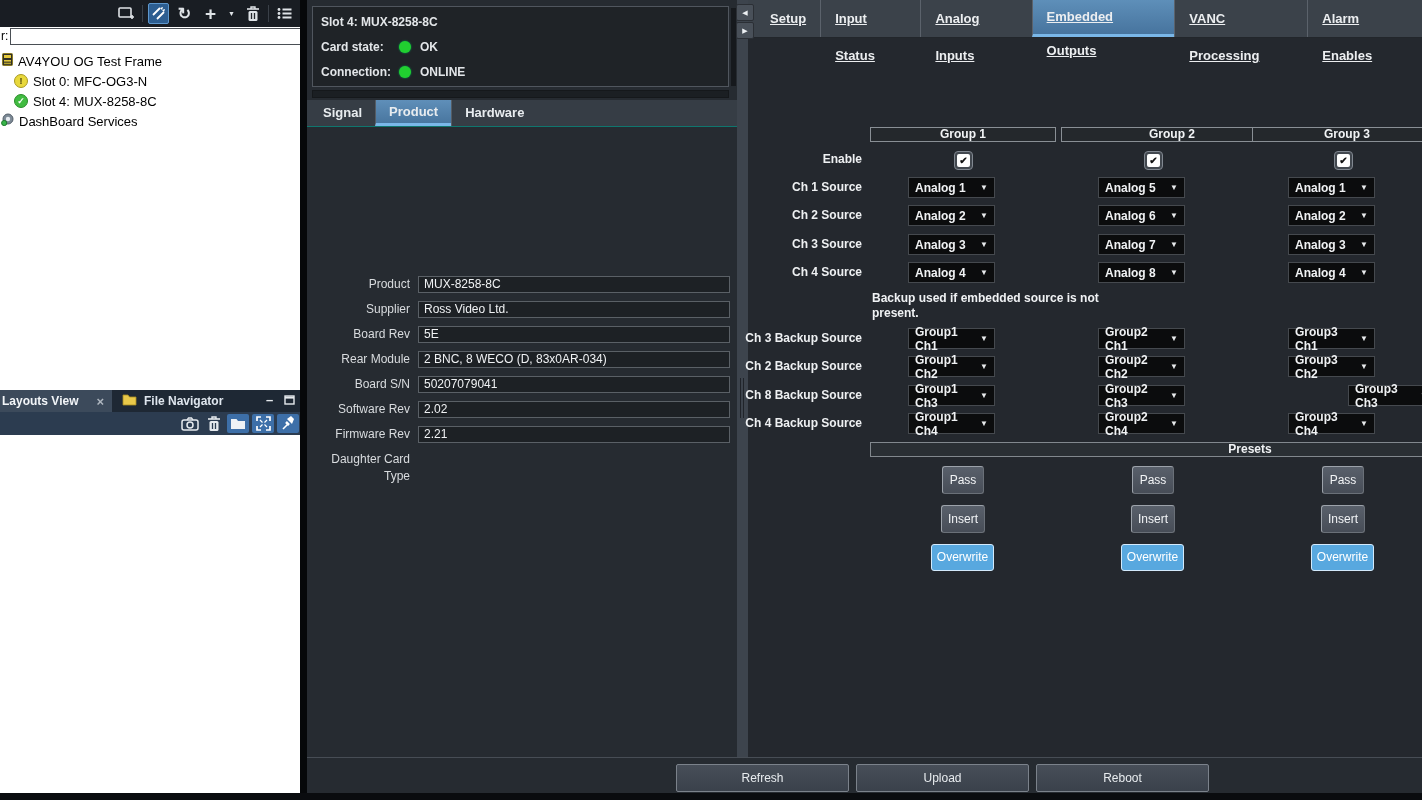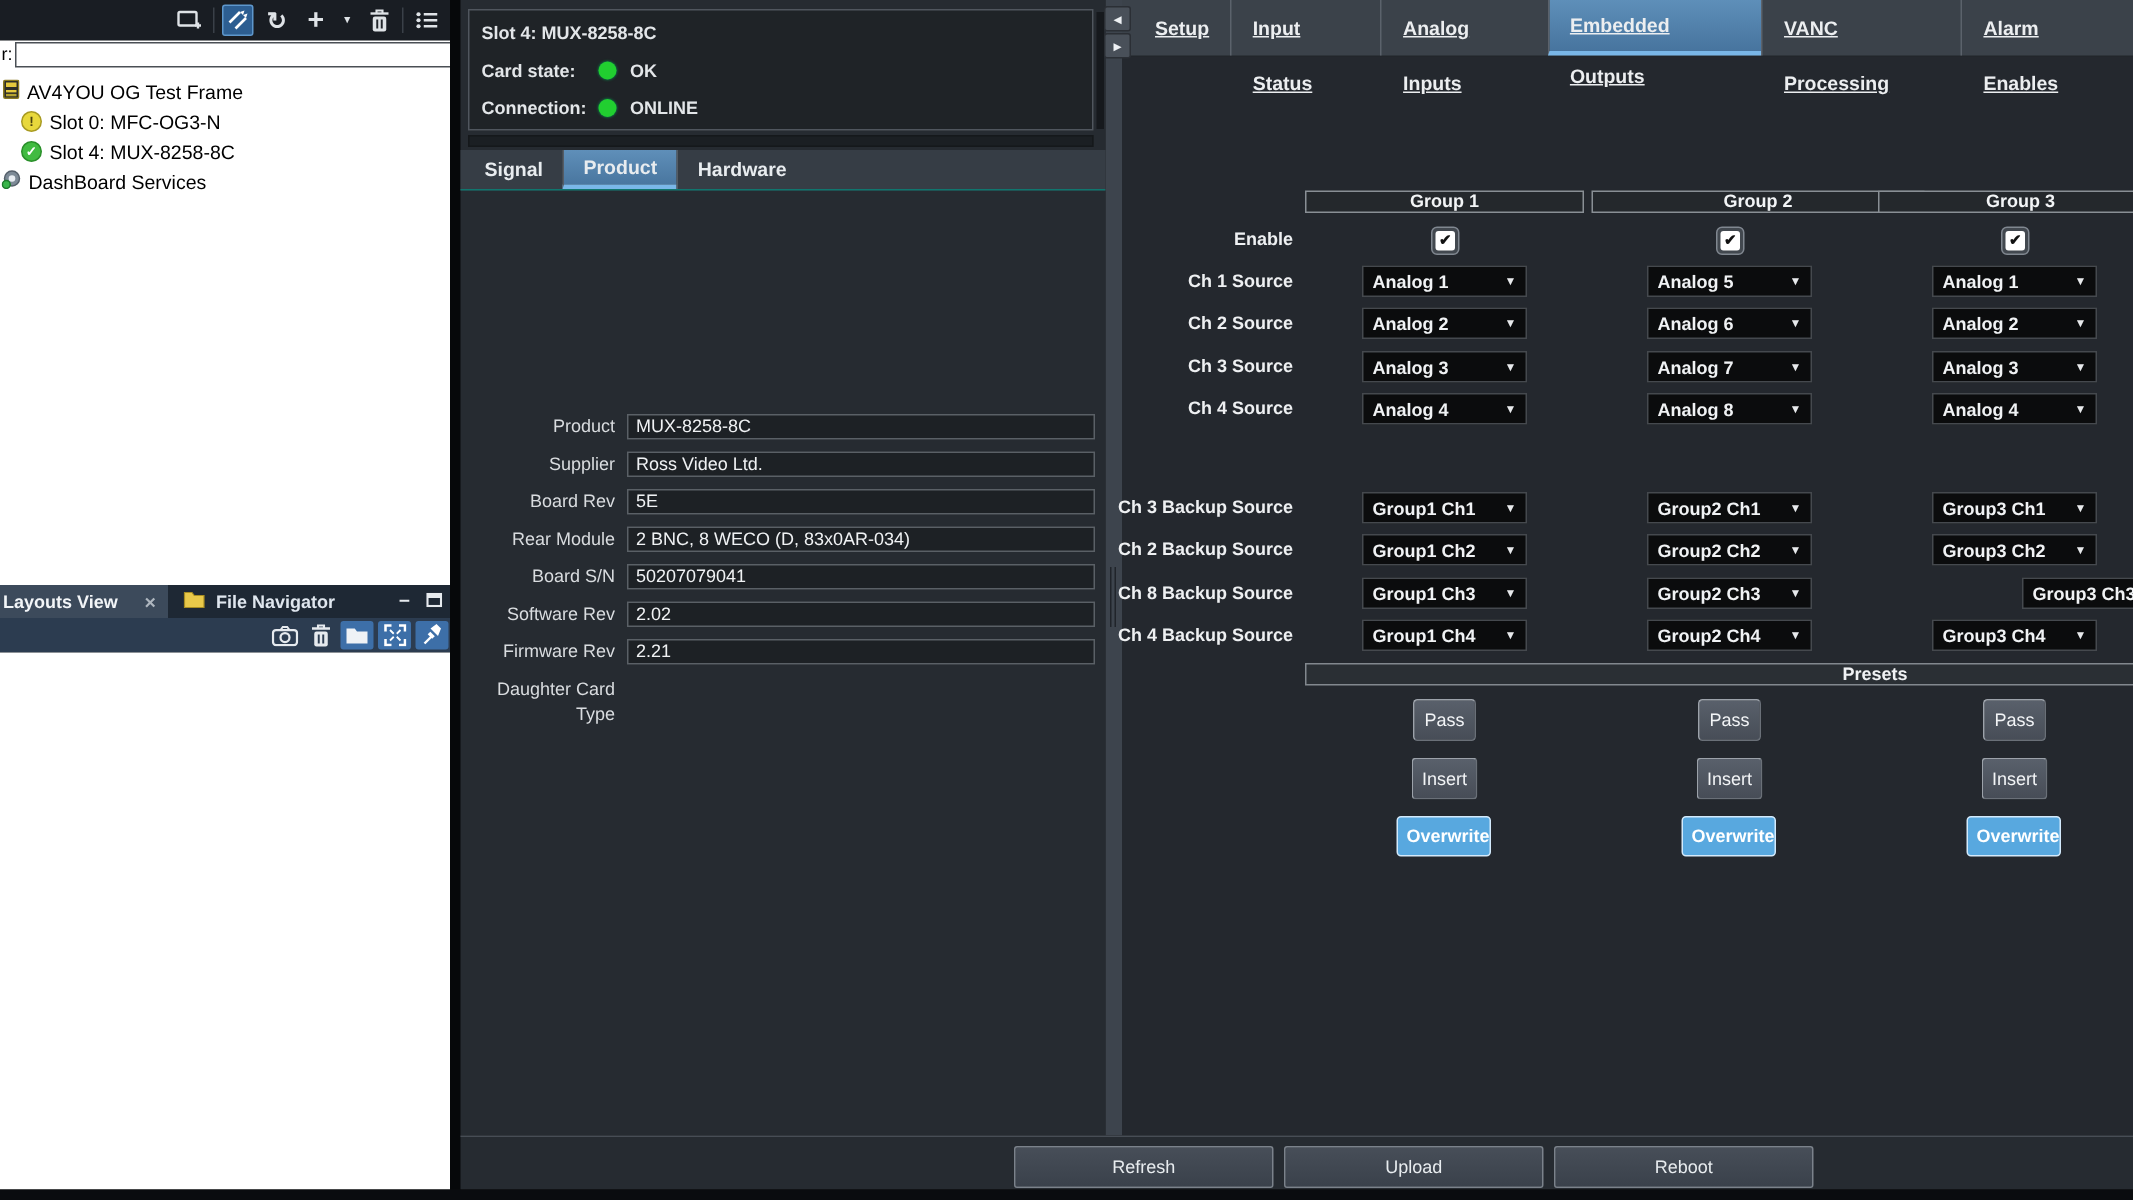--- a/index.html
+++ b/index.html
@@ -73,33 +73,33 @@
   .rtab + .rtab{border-left:1px solid #5b626b;}
   .rtab.active{background:linear-gradient(#5e8fb9,#47749e);border-bottom:3px solid #7ab7e8;line-height:34px;}
   .ghdr{position:absolute;top:127px;height:15px;background:#24282c;border:1px solid #898f95;box-sizing:border-box;
     text-align:center;color:#f2f4f6;font-size:12px;font-weight:700;line-height:13px;}
   .rlabel{position:absolute;left:690px;width:172px;text-align:right;font-size:12px;font-weight:700;
     line-height:21px;color:#eef0f2;}
   .cbox{position:absolute;width:19px;height:19px;background:#42484f;border:1px solid #808790;border-radius:4px;
     box-sizing:border-box;display:flex;align-items:center;justify-content:center;}
   .cbox .inner{width:13px;height:13px;background:#fff;border-radius:2px;color:#111;font-size:10px;font-weight:700;
     line-height:13px;text-align:center;}
-  .ddl{position:absolute;width:110px;height:21px;background:#0b0c0d;border:1px solid #45494e;box-sizing:border-box;
+  .ddl{position:absolute;width:87px;height:21px;background:#0b0c0d;border:1px solid #45494e;box-sizing:border-box;
     display:flex;justify-content:space-between;align-items:center;padding:0 6px;color:#f0f2f4;
     font-size:12px;font-weight:700;}
   .dd-caret{font-size:8px;color:#e8eaec;}
   .note{position:absolute;left:872px;top:291px;width:256px;font-size:12px;font-weight:700;line-height:15px;color:#f0f2f4;}
   .presetsbar{position:absolute;left:870px;top:442px;width:760px;height:15px;background:#2a2f34;
     border:1px solid #82888e;box-sizing:border-box;text-align:center;color:#f0f2f4;font-size:12px;
     font-weight:700;line-height:13px;}
   .pbtn{position:absolute;height:28px;background:linear-gradient(#59606b,#474d57);border:1px solid #9ca2aa;
     border-bottom-color:#6a7078;border-right-color:#6a7078;border-radius:3px;box-sizing:border-box;
     color:#f2f4f6;font-size:12px;text-align:center;line-height:26px;}
   .obtn{position:absolute;height:27px;background:#58a8df;border:1px solid #d3eafc;border-radius:3px;
-    box-sizing:border-box;color:#ffffff;font-size:12px;text-align:right;line-height:25px;font-weight:bold;}
+    box-sizing:border-box;color:#ffffff;font-size:12px;text-align:center;line-height:25px;}
 
   
   .bbar{left:307px;top:757px;width:1115px;height:36px;background:#262b31;border-top:1px solid #474d55;box-sizing:border-box;}
   .bbtn{position:absolute;top:764px;width:173px;height:28px;background:linear-gradient(#474e58,#3a414b);
     border:1px solid #7b828b;border-radius:2px;box-sizing:border-box;color:#e8ecef;font-size:12px;
     text-align:center;line-height:26px;}
   .bstrip{left:0;top:793px;width:1422px;height:7px;background:#0a0c0f;}
 </style>
 </head>
 <body>
@@ -395,20 +395,21 @@
     </div>
   <div class="ddl" style="left:1098px;top:262px">
       <span>Analog 8</span>
       <span class="dd-caret">▼</span>
     </div>
   <div class="ddl" style="left:1288px;top:262px">
       <span>Analog 4</span>
       <span class="dd-caret">▼</span>
     </div>
 
+  <div class="note">Backup used if embedded source is not present.</div>
 
   <div class="rlabel" style="top:328px">Ch 3 Backup Source</div>
   <div class="ddl" style="left:908px;top:328px">
       <span>Group1 Ch1</span>
       <span class="dd-caret">▼</span>
     </div>
   <div class="ddl" style="left:1098px;top:328px">
       <span>Group2 Ch1</span>
       <span class="dd-caret">▼</span>
     </div>

